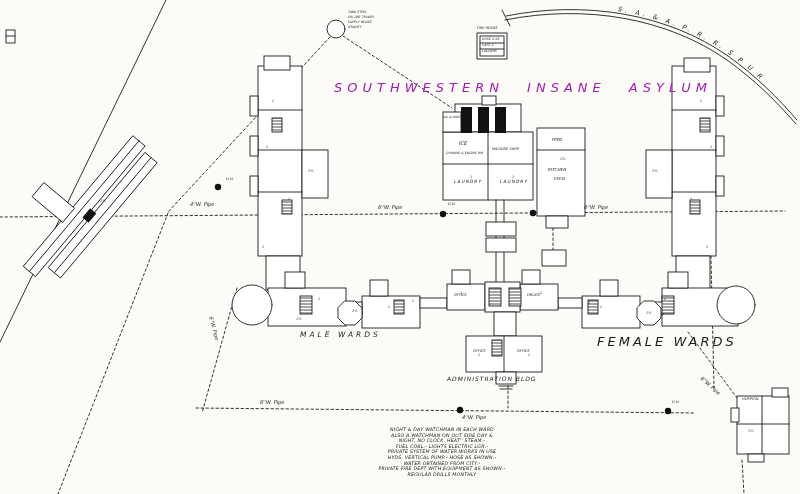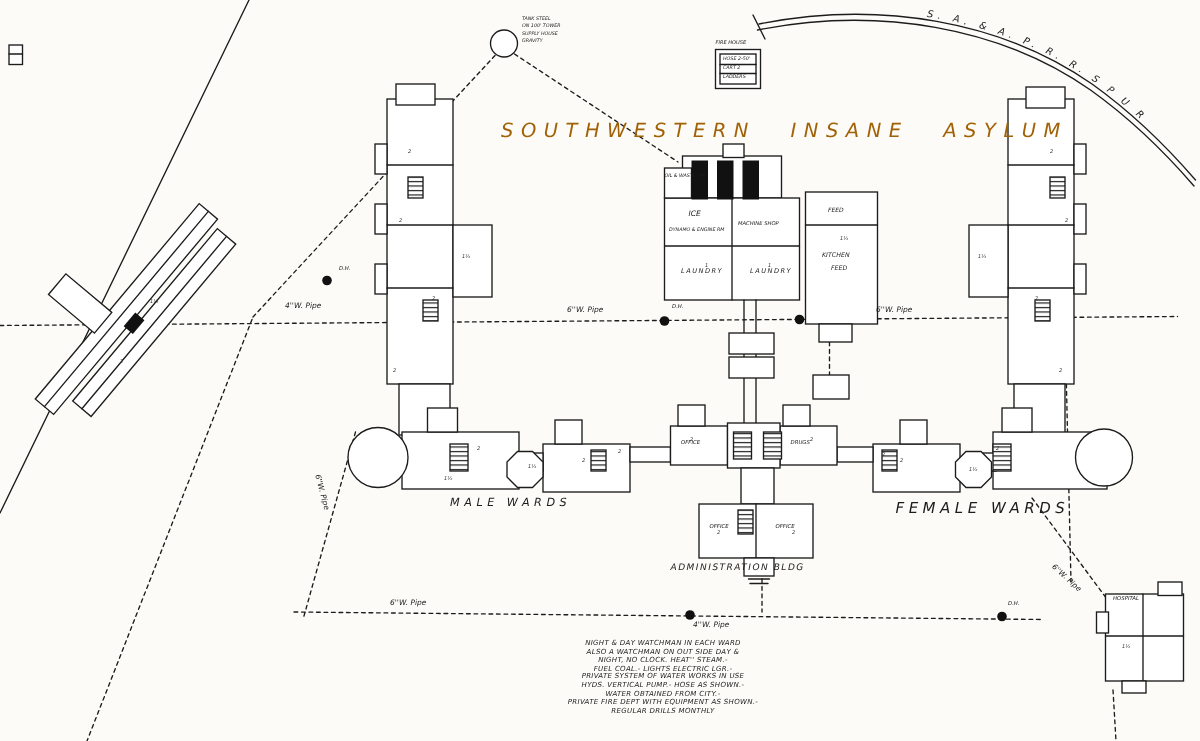--- a/index.html
+++ b/index.html
@@ -1,20 +1,20 @@
 <!DOCTYPE html>
 <html><head>
 <meta charset="utf-8">
 <style>
   html,body{margin:0;padding:0;background:#e8e8e4;}
   .map{position:relative;width:800px;height:494px;background:#fcfbf7;overflow:hidden;
        font-family:"DejaVu Sans",sans-serif;color:#1c1c1c;}
   .map svg{position:absolute;left:0;top:0;}
   .title{position:absolute;left:334px;top:80px;font-size:13px;letter-spacing:5px;word-spacing:14px;
-         font-style:italic;font-weight:500;white-space:nowrap;color:#a16207;}
+         font-style:italic;font-weight:500;white-space:nowrap;color:#a21caf;}
   .lbl{position:absolute;font-style:italic;white-space:nowrap;line-height:1;transform-origin:0 0;color:#1c1c1c;}
   .mark{position:absolute;font-size:3.4px;font-style:italic;line-height:1;color:#333;}
   .notes{position:absolute;left:352px;top:427px;width:180px;text-align:center;
          font-size:4.7px;line-height:5.6px;font-style:italic;letter-spacing:.2px;color:#1c1c1c;}
   .note-line{white-space:nowrap;}
 </style>
 </head>
 <body>
 
 <div class="map">
@@ -207,21 +207,21 @@
       <div class="lbl" style="left: 443px; top: 116px; font-size: 3.2px;">OIL &amp; WASTE RM</div>
       <div class="lbl" style="left: 459px; top: 141px; font-size: 5px;">ICE</div>
       <div class="lbl" style="left: 446px; top: 152px; font-size: 3.2px;">DYNAMO &amp; ENGINE RM</div>
       <div class="lbl" style="left: 492px; top: 148px; font-size: 3.5px;">MACHINE SHOP</div>
       <div class="lbl" style="left: 454px; top: 180px; font-size: 4.4px; letter-spacing: 1px;">LAUNDRY</div>
       <div class="lbl" style="left: 500px; top: 180px; font-size: 4.4px; letter-spacing: 1px;">LAUNDRY</div>
       <div class="lbl" style="left: 552px; top: 138px; font-size: 4px;">FEED</div>
       <div class="lbl" style="left: 548px; top: 168px; font-size: 4.2px;">KITCHEN</div>
       <div class="lbl" style="left: 554px; top: 177px; font-size: 4.2px;">FEED</div>
       <div class="lbl" style="left: 288px; top: 331px; font-size: 7.5px; letter-spacing: 3px; margin-left: 12px;">MALE WARDS</div>
-      <div class="lbl" style="left: 597px; top: 335px; font-size: 10px; letter-spacing: 3px;">FEMALE WARDS</div>
+      <div class="lbl" style="left: 597px; top: 335px; font-size: 13px; letter-spacing: 3px;">FEMALE WARDS</div>
       <div class="lbl" style="left: 447px; top: 376px; font-size: 6px; letter-spacing: 1px;">ADMINISTRATION BLDG</div>
       <div class="lbl" style="left: 454px; top: 294px; font-size: 3.6px;">OFFICE</div>
       <div class="lbl" style="left: 527px; top: 294px; font-size: 3.6px;">DRUGS</div>
       <div class="lbl" style="left: 473px; top: 350px; font-size: 3.6px;">OFFICE</div>
       <div class="lbl" style="left: 517px; top: 350px; font-size: 3.6px;">OFFICE</div>
       <div class="lbl" style="left: 742px; top: 398px; font-size: 3.6px;">HOSPITAL</div>
       <div class="lbl" style="left: 190px; top: 202px; font-size: 5px;">4''W. Pipe</div>
       <div class="lbl" style="left: 378px; top: 205px; font-size: 5px;">6''W. Pipe</div>
       <div class="lbl" style="left: 584px; top: 205px; font-size: 5px;">6''W. Pipe</div>
       <div class="lbl" style="left: 260px; top: 400px; font-size: 5px;">6''W. Pipe</div>

